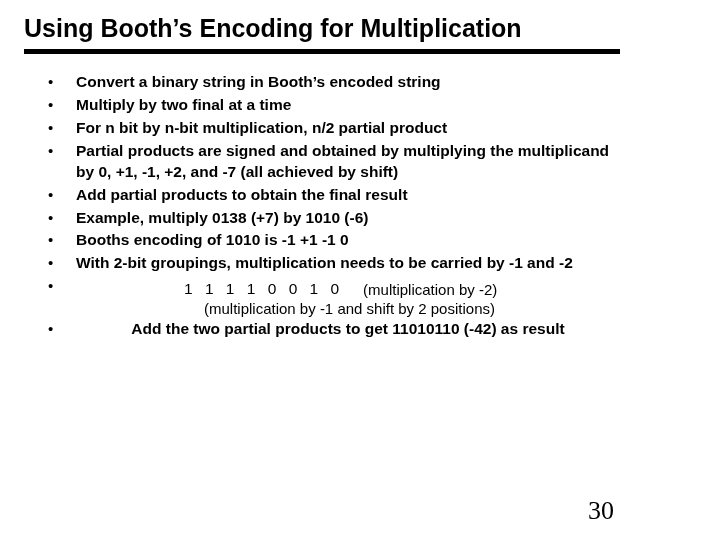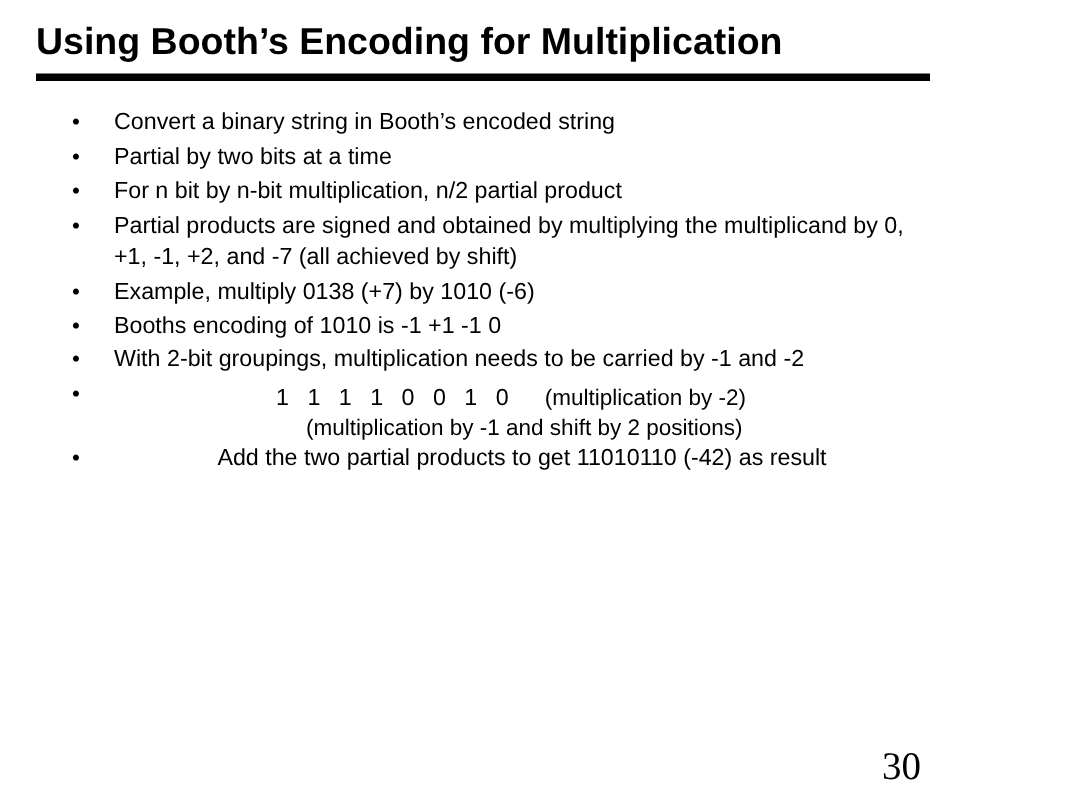--- a/index.html
+++ b/index.html
@@ -31,40 +31,40 @@
   }
   ul.bullets {
     list-style: none;
     margin: 0;
     padding: 0 0 0 24px;
   }
   ul.bullets > li {
     position: relative;
     padding-left: 28px;
     font-size: 15.5px;
-    font-weight: normal;
+    font-weight: bold;
     line-height: 1.35;
     margin: 0 0 2px 0;
   }
   ul.bullets > li::before {
     content: "•";
     position: absolute;
     left: 0;
     top: 0;
     font-size: 15px;
     font-weight: normal;
   }
   .worked {
     margin-top: 6px;
     padding-left: 160px;
     font-size: 15.5px;
   }
   .worked-row {
     display: flex;
-    align-items: flex-start;
+    align-items: flex-end;
     margin-bottom: 2px;
     white-space: nowrap;
   }
   .bits {
     letter-spacing: 4px;
     font-family: Arial, Helvetica, sans-serif;
     font-weight: normal;
   }
   .note {
     font-family: Liberation Sans, sans-serif;
@@ -87,23 +87,24 @@
 </head>
 <body>
 
 <div class="slide">
 
   <h1 class="title">Using Booth’s Encoding for Multiplication</h1>
   <hr class="rule">
 
   <ul class="bullets">
     <li>Convert a binary string in Booth’s encoded string</li>
-    <li>Partial by two bits at a time</li>
+    <li>Multiply by two final at a time</li>
     <li>For n bit by n-bit multiplication, n/2 partial product</li>
     <li>Partial products are signed and obtained by multiplying the multiplicand by 0, +1, -1, +2, and -7 (all achieved by shift)</li>
+    <li>Add partial products to obtain the final result</li>
     <li>Example, multiply 0138 (+7) by 1010 (-6)</li>
     <li>Booths encoding of 1010 is -1 +1 -1 0</li>
     <li>With 2-bit groupings, multiplication needs to be carried by -1 and -2</li>
     <li></li>
   </ul>
 
   <div class="worked">
     <div class="worked-row">
       <span class="bits">1 1 1 1 0 0 1 0</span>
       <span class="note">(multiplication by -2)</span>

